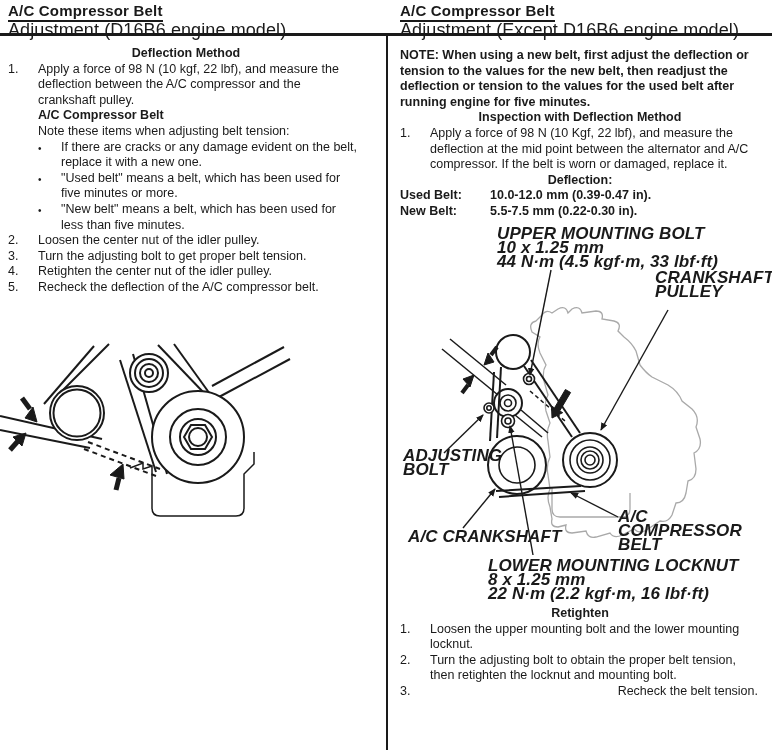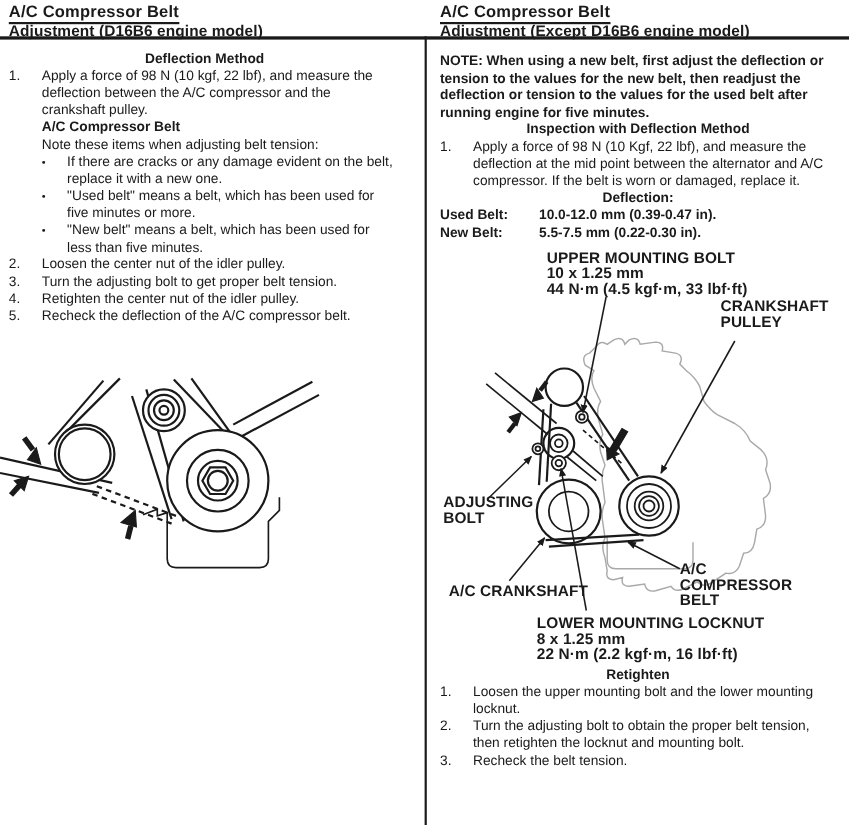--- a/index.html
+++ b/index.html
@@ -5,35 +5,35 @@
   html,body{margin:0;padding:0;}
   body{
     width:772px;height:750px;background:#ffffff;position:relative;overflow:hidden;
     font-family:"Liberation Sans",sans-serif;color:#1a1a1a;
   }
   .abs{position:absolute;}
   .title{
     font-size:15px;font-weight:bold;letter-spacing:.2px;
     border-bottom:2px solid #1a1a1a;display:inline-block;padding-bottom:1px;
   }
-  .subtitle{font-size:14px;font-weight:bold;letter-spacing:.1px;}
+  .subtitle{font-size:18px;font-weight:normal;letter-spacing:.1px;}
   .rule{background:#1a1a1a;}
   .col{font-size:12.5px;line-height:15.6px;}
   .heading{font-weight:bold;text-align:center;}
   .step{display:flex;}
   .num{width:30px;flex:none;}
   .txt{flex:1;}
   .indent{margin-left:30px;}
   .bold{font-weight:bold;}
   .bullet{display:flex;margin-left:30px;}
   .bmark{width:23px;flex:none;font-size:10px;padding-top:1px;}
   .btxt{width:297px;flex:none;}
   .specrow{display:flex;font-weight:bold;}
   .speclabel{width:90px;flex:none;}
-  .dlabel{position:absolute;font-size:14px;font-weight:bold;line-height:14px;white-space:nowrap;letter-spacing:.1px;}
+  .dlabel{position:absolute;font-size:17px;font-weight:bold;line-height:14px;white-space:nowrap;letter-spacing:.1px;font-style:italic;}
   svg{display:block;}
 </style>
 </head>
 <body>
 
 <div class="abs" style="left:8px;top:2px;">
   <span class="title">A/C Compressor Belt</span>
 </div>
 <div class="abs subtitle" style="left:8px;top:20px;">Adjustment (D16B6 engine model)</div>
 
@@ -243,15 +243,15 @@
   <div class="step">
     <span class="num">1.</span>
     <span class="txt" style="max-width:328px;">Loosen the upper mounting bolt and the lower mounting locknut.</span>
   </div>
   <div class="step">
     <span class="num">2.</span>
     <span class="txt" style="max-width:328px;">Turn the adjusting bolt to obtain the proper belt tension, then retighten the locknut and mounting bolt.</span>
   </div>
   <div class="step">
     <span class="num">3.</span>
-    <span class="txt" style="max-width:328px;">Recheck the belt tension.</span>
+    <span class="txt" style="max-width:328px;text-align:right;">Recheck the belt tension.</span>
   </div>
 </div>
 
 </body></html>

